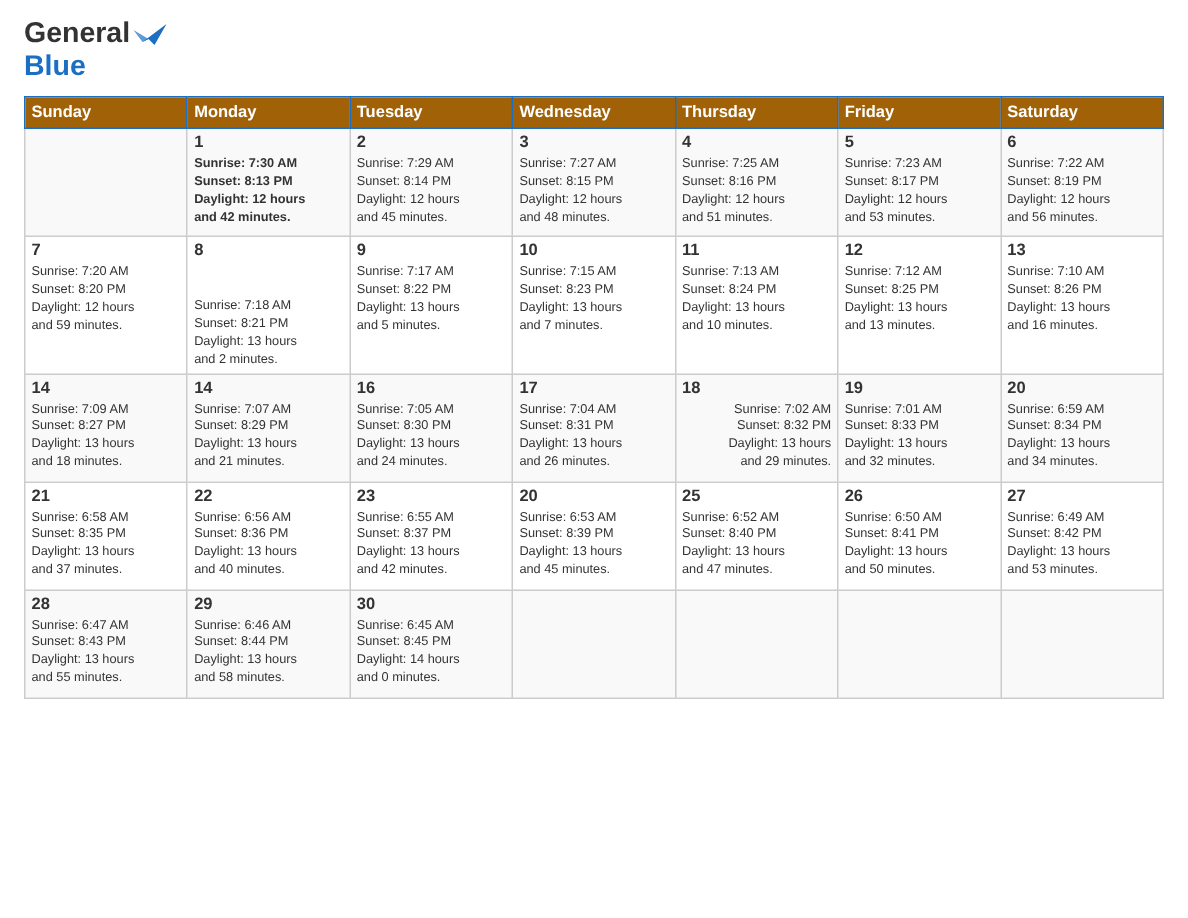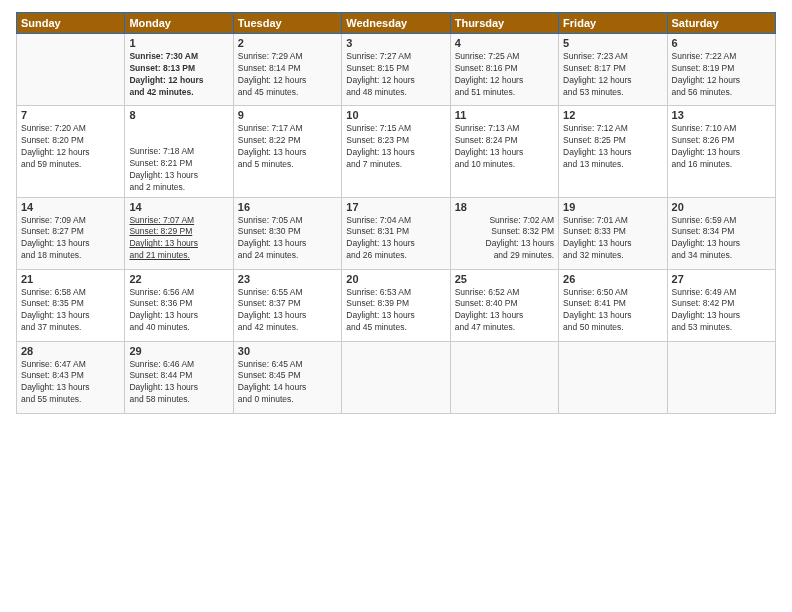--- a/index.html
+++ b/index.html
@@ -77,20 +77,38 @@
     .day-info {
       font-size: 8.5px;
       color: #333;
       line-height: 1.4;
     }
   </style>
 </head>
 <body>
 
 <div class="page">
+  <div class="header">
+    <div class="logo">
+      <div style="display:flex;align-items:center;">
+        <span style="font-size:19px;font-weight:bold;color:#333;">General</span>
+        <svg width="22" height="18" viewBox="0 0 22 18" style="margin-left:2px;">
+          <polygon points="6,14 22,2 14,16 10,12" fill="#1a6fc4"></polygon>
+          <polygon points="6,14 0,6 10,12" fill="#1a6fc4" opacity="0.7"></polygon>
+        </svg>
+      </div>
+      <div>
+        <span style="font-size:19px;font-weight:bold;color:#1a6fc4;">Blue</span>
+      </div>
+    </div>
+    <div class="title-block">
+      <div class="month-title"></div>
+      <div class="location-title"></div>
+    </div>
+  </div>
 
   <table>
     <thead>
       <tr>
       <th>Sunday</th>
           <th>Monday</th>
           <th>Tuesday</th>
           <th>Wednesday</th>
           <th>Thursday</th>
           <th>Friday</th>
@@ -197,21 +215,21 @@
         <tr>
           <td>
             <span class="day-num">14</span>
             <div class="day-info" style="white-space: pre-line;">Sunrise: 7:09 AM
 Sunset: 8:27 PM
 Daylight: 13 hours
 and 18 minutes.</div>
           </td>
           <td>
             <span class="day-num">14</span>
-            <div class="day-info" style="white-space: pre-line; text-decoration: underline;">Sunrise: 7:07 AM
+            <div class="day-info" style="white-space: pre-line;">Sunrise: 7:07 AM
 Sunset: 8:29 PM
 Daylight: 13 hours
 and 21 minutes.</div>
           </td>
           <td>
             <span class="day-num">16</span>
             <div class="day-info" style="white-space: pre-line;">Sunrise: 7:05 AM
 Sunset: 8:30 PM
 Daylight: 13 hours
 and 24 minutes.</div>

